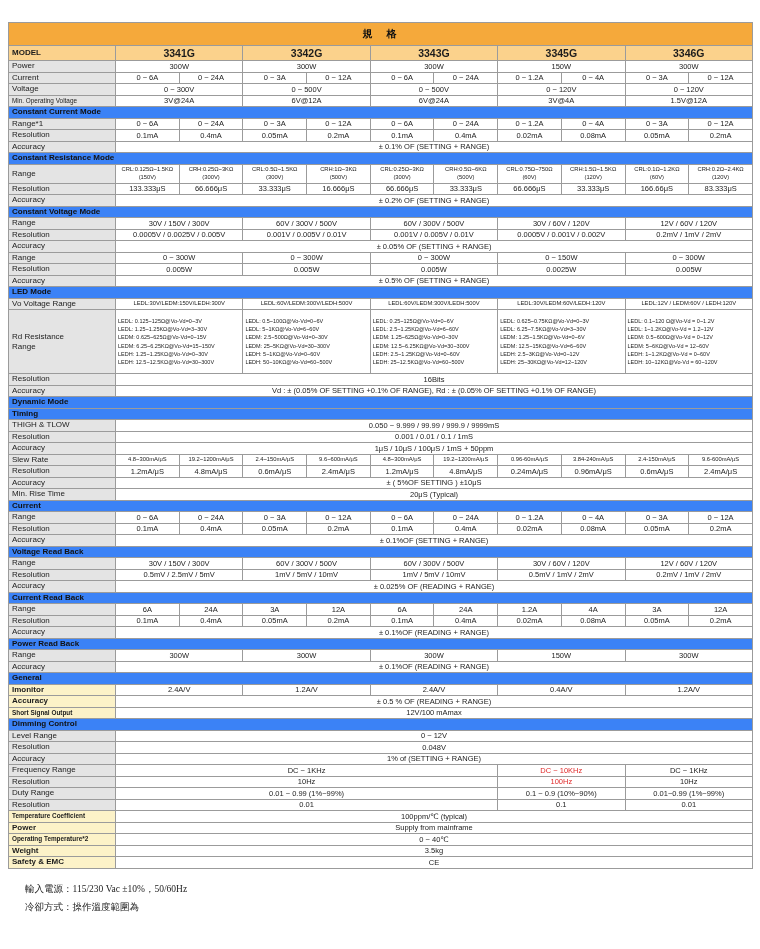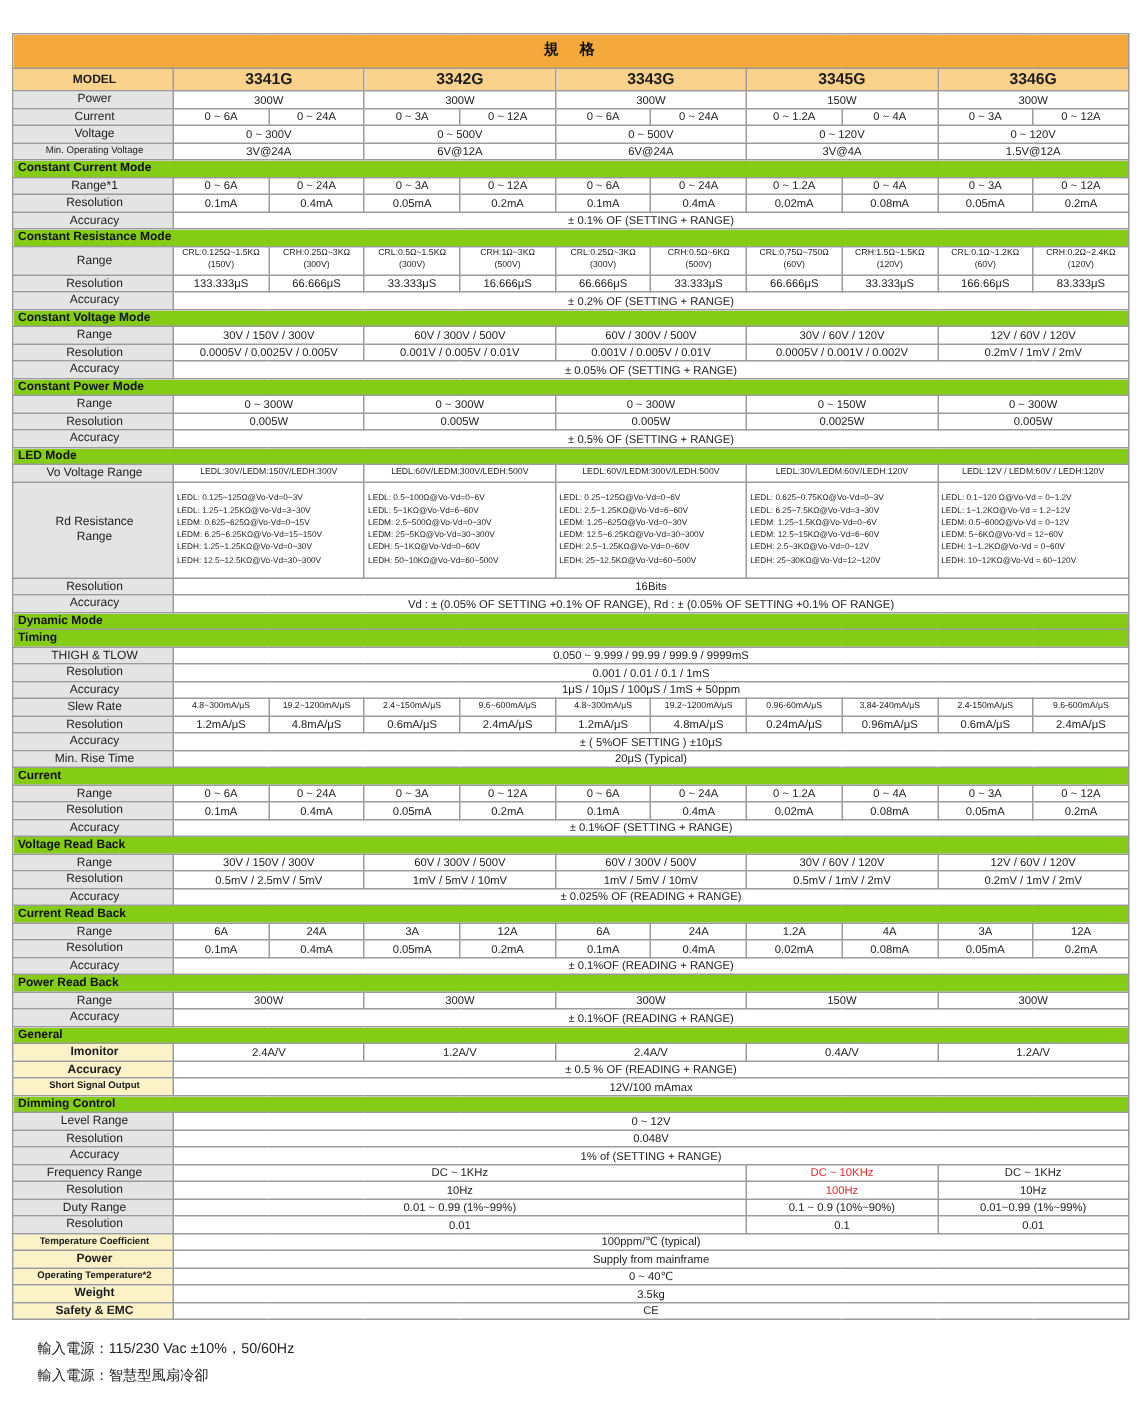--- a/index.html
+++ b/index.html
@@ -22,35 +22,35 @@
   }
   tr{height:11.5px;}
   .title-cell{
     background:#F5A93B;font-size:10px;font-weight:bold;height:22px;
     letter-spacing:2px;color:#111;
   }
   .model-row{height:15px;}
   .mlbl{background:#FBD28C !important;font-weight:bold;font-size:10.5px;text-align:left;padding-left:4px;}
   .mcell{background:#FBD28C;font-weight:bold;font-size:10.5px;}
   .sec-cell{
-    background:#84cc16;font-weight:bold;font-size:8px;text-align:left;padding-left:3px;color:#111;
+    background:#3b82f6;font-weight:bold;font-size:8px;text-align:left;padding-left:3px;color:#111;
   }
   .lbl{
-    background:#E4E4E4;text-align:center;padding-left:3px;font-size:8px;
+    background:#E4E4E4;text-align:left;padding-left:3px;font-size:8px;
   }
   .lbl.gs{font-size:6.4px;}
   .lbl.y{background:#FCF2C8;font-weight:bold;}
   .lbl.ys{background:#FCF2C8;font-weight:bold;font-size:6.4px;}
   .cell.xs{font-size:5.8px;line-height:1.25;}
   .cell.xxs{font-size:5.5px;text-align:left;padding-left:2px;line-height:1.5;}
   .cell.red{color:#E02A2A;}
   .footer{
     display:flex;margin:11px 0 0 0;font-size:9.5px;line-height:18px;color:#222;
   }
-  .footer .fl{width:375px;padding-left:17px;box-sizing:border-box;}
+  .footer .fl{width:375px;padding-left:17px;box-sizing:border-box;font-family:Liberation Serif, serif;}
   .footer .fr{flex:1;}
 </style>
 </head>
 <body>
 
 <div class="sheet">
   <table class="spec">
     <colgroup>
       <col class="c-label">
       <col class="c-data">
@@ -204,23 +204,20 @@
           <td class="lbl">Resolution</td>
           <td class="cell" colspan="2">0.0005V / 0.0025V / 0.005V</td>
           <td class="cell" colspan="2">0.001V / 0.005V / 0.01V</td>
           <td class="cell" colspan="2">0.001V / 0.005V / 0.01V</td>
           <td class="cell" colspan="2">0.0005V / 0.001V / 0.002V</td>
           <td class="cell" colspan="2">0.2mV / 1mV / 2mV</td>
         </tr>
         <tr>
           <td class="lbl">Accuracy</td>
           <td class="cell" colspan="10">± 0.05% OF (SETTING + RANGE)</td>
-        </tr>
-        <tr>
-          <td class="sec-cell" colspan="11">Constant Power Mode</td>
         </tr>
         <tr>
           <td class="lbl">Range</td>
           <td class="cell" colspan="2">0 ~ 300W</td>
           <td class="cell" colspan="2">0 ~ 300W</td>
           <td class="cell" colspan="2">0 ~ 300W</td>
           <td class="cell" colspan="2">0 ~ 150W</td>
           <td class="cell" colspan="2">0 ~ 300W</td>
         </tr>
         <tr>
@@ -521,16 +518,16 @@
         <tr>
           <td class="lbl y">Safety &amp; EMC</td>
           <td class="cell" colspan="10">CE</td>
         </tr>
       </tbody>
   </table>
 
   <div class="footer">
     <div class="fl">
       <div>輸入電源：115/230 Vac ±10%，50/60Hz</div>
-      <div>輸入電源：智慧型風扇冷卻</div>
+      <div>冷卻方式：操作溫度範圍為</div>
     </div>
   </div>
 </div>
 
 </body></html>

